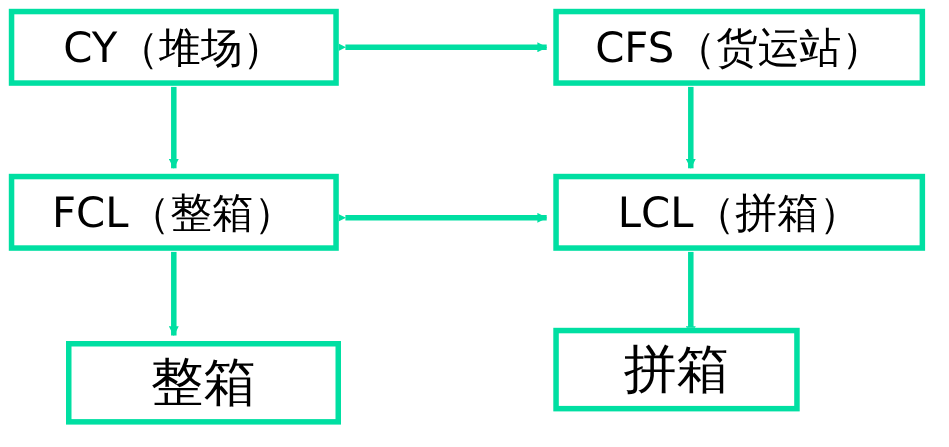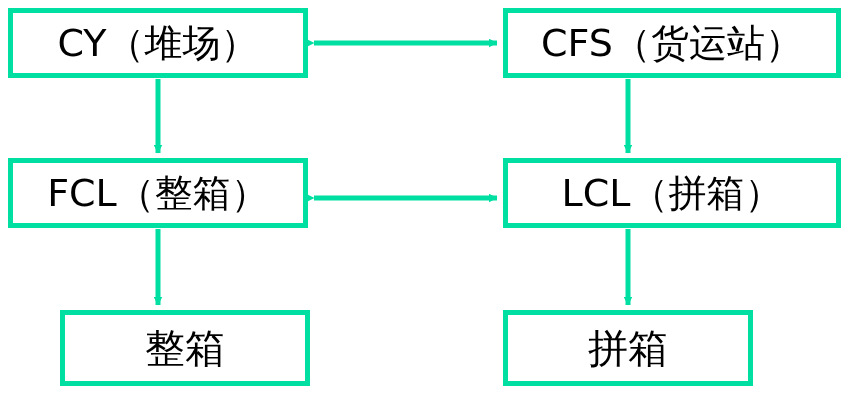--- a/index.html
+++ b/index.html
@@ -44,29 +44,29 @@
     letter-spacing: 0px;
   }
   
   #node-cy   { left: 8px;   top: 8px;   width: 300px; height: 70px; }
   #node-cfs  { left: 503px; top: 8px;   width: 338px; height: 70px; }
   
   #node-fcl  { left: 8px;   top: 158px; width: 300px; height: 70px; }
   #node-lcl  { left: 503px; top: 158px; width: 338px; height: 70px; }
   
   #node-fcl-out { left: 60px;  top: 310px; width: 250px; height: 76px; }
-  #node-lcl-out { left: 503px; top: 310px; width: 250px; height: 76px; }
+  #node-lcl-out { left: 503px; top: 298px; width: 224px; height: 76px; }
 
   #node-cy .node-label,
   #node-cfs .node-label,
   #node-fcl .node-label,
   #node-lcl .node-label { font-size: 38px; }
 
   #node-fcl-out .node-label,
-  #node-lcl-out .node-label { font-size: 40px; }
+  #node-lcl-out .node-label { font-size: 48px; }
 </style>
 </head>
 <body>
 
 <div id="diagram-root">
 
   <svg id="diagram-svg" viewBox="0 0 863 406" xmlns="http://www.w3.org/2000/svg">
     <defs>
       <marker id="arrow-right" markerWidth="9" markerHeight="9" refX="8.5" refY="4.5" orient="auto" markerUnits="userSpaceOnUse">
         <path d="M0,0 L9,4.5 L0,9 z" fill="#00DFA2"></path>

